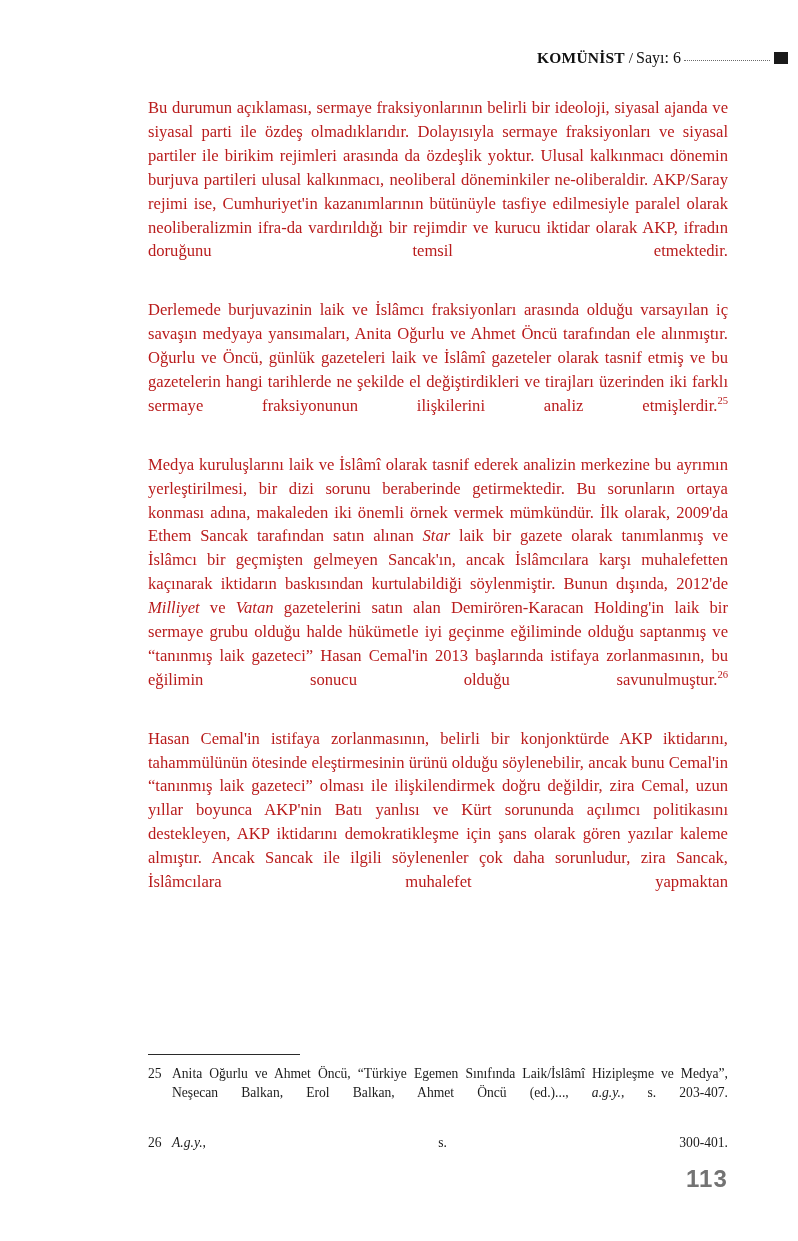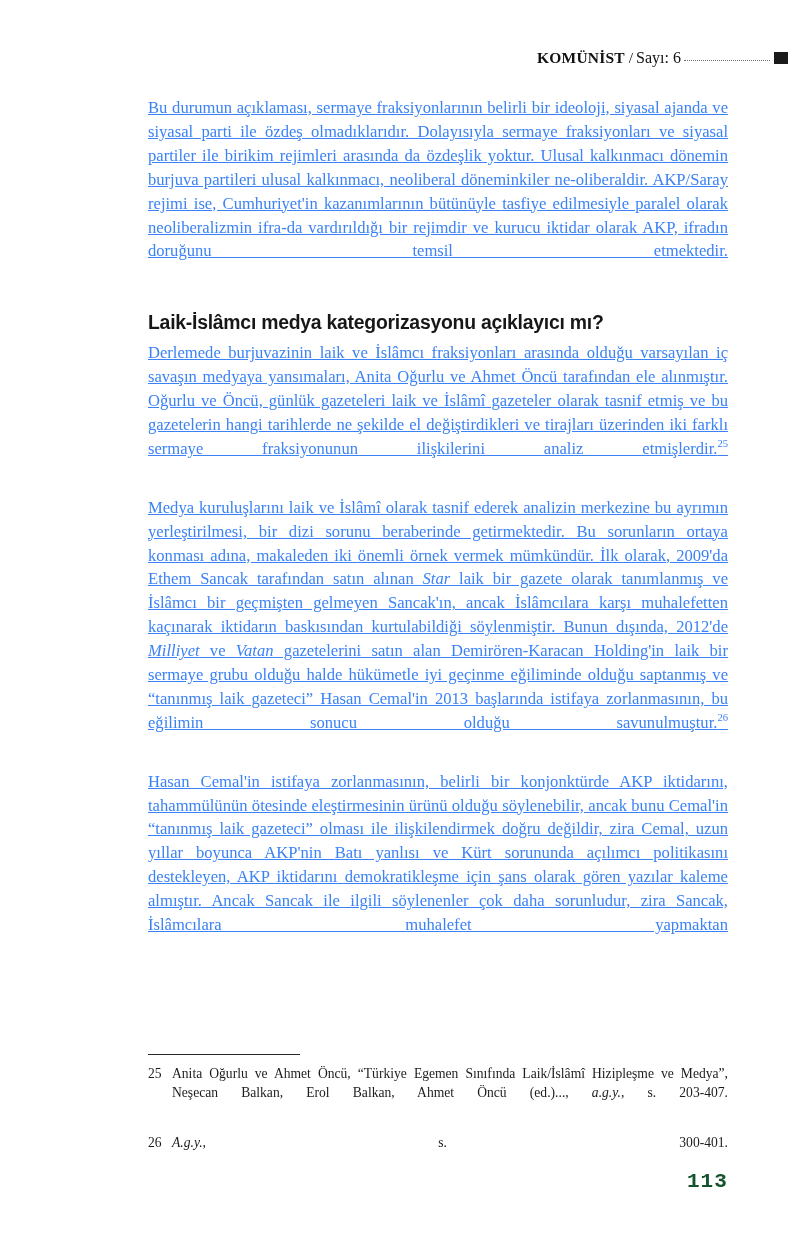--- a/index.html
+++ b/index.html
@@ -77,23 +77,22 @@
     width: 580px;
   }
 
   p.body-par {
     margin: 0;
     font-family: "Liberation Serif", serif;
     font-size: 16.6px;
     line-height: 23.9px;
     text-align: justify;
     text-justify: inter-word;
-    color: #3b82f6;
+    color: #b91c1c;
     hyphens: manual;
-    text-decoration: underline;
   }
   p.body-par + p.body-par {
     margin-top: 11px;
   }
   p.body-par.after-heading {
     margin-top: 0;
   }
 
   
   p.body-par::after {
@@ -157,45 +156,44 @@
     content: "";
     display: inline-block;
     width: 100%;
   }
 
   
   .folio {
     position: absolute;
     right: 79px;
     bottom: 48px;
-    font-family: Liberation Mono, monospace;
+    font-family: Liberation Sans, sans-serif;
     font-weight: bold;
-    font-size: 21px;
+    font-size: 24px;
     letter-spacing: 1.1px;
-    color: #14532d;
+    color: #737373;
   }
 </style>
 </head>
 <body>
 
 <div class="page">
 
   <div class="running-head">
     <span class="rh-title">KOMÜNİST</span>
     <span class="rh-sep">/</span>
     <span class="rh-issue">Sayı: 6</span>
     <span class="rh-dots"></span>
     <span class="rh-square"></span>
   </div>
 
   <div class="content">
 
     <p class="body-par">Bu durumun açıklaması, sermaye fraksiyonlarının belirli bir ideoloji, siyasal ajanda ve siyasal parti ile özdeş olmadıklarıdır. Dolayısıyla sermaye fraksiyonları ve siyasal partiler ile birikim rejimleri arasında da özdeşlik yoktur. Ulusal kalkınmacı dönemin burjuva partileri ulusal kalkınmacı, neoliberal döneminkiler ne-oliberaldir. AKP/Saray rejimi ise, Cumhuriyet'in kazanımlarının bütünüyle tasfiye edilmesiyle paralel olarak neoliberalizmin ifra-da vardırıldığı bir rejimdir ve kurucu iktidar olarak AKP, ifradın doruğunu temsil etmektedir.</p>
 
-    <h2 class="section-heading">Laik-İslâmcı medya kategorizasyonu açıklayıcı mı?</h2>
 
     <p class="body-par after-heading"><span>Derlemede burjuvazinin laik ve İslâmcı fraksiyonları arasında olduğu varsayılan iç savaşın medyaya yansımaları, Anita Oğurlu ve Ahmet Öncü tarafından ele alınmıştır. Oğurlu ve Öncü, günlük gazeteleri laik ve İslâmî gazeteler olarak tasnif etmiş ve bu gazetelerin hangi tarihlerde ne şekilde el değiştirdikleri ve tirajları üzerinden iki farklı sermaye fraksiyonunun ilişkilerini analiz etmişlerdir.</span><sup class="fn">25</sup></p>
 
     <p class="body-par"><span>Medya kuruluşlarını laik ve İslâmî olarak tasnif ederek analizin merkezine bu ayrımın yerleştirilmesi, bir dizi sorunu beraberinde getirmektedir. Bu sorunların ortaya konması adına, makaleden iki önemli örnek vermek mümkündür. İlk olarak, 2009'da Ethem Sancak tarafından satın alınan </span><i>Star</i><span> laik bir gazete olarak tanımlanmış ve İslâmcı bir geçmişten gelmeyen Sancak'ın, ancak İslâmcılara karşı muhalefetten kaçınarak iktidarın baskısından kurtulabildiği söylenmiştir. Bunun dışında, 2012'de </span><i>Milliyet</i><span> ve </span><i>Vatan</i><span> gazetelerini satın alan Demirören-Karacan Holding'in laik bir sermaye grubu olduğu halde hükümetle iyi geçinme eğiliminde olduğu saptanmış ve “tanınmış laik gazeteci” Hasan Cemal'in 2013 başlarında istifaya zorlanmasının, bu eğilimin sonucu olduğu savunulmuştur.</span><sup class="fn">26</sup></p>
 
     <p class="body-par">Hasan Cemal'in istifaya zorlanmasının, belirli bir konjonktürde AKP iktidarını, tahammülünün ötesinde eleştirmesinin ürünü olduğu söylenebilir, ancak bunu Cemal'in “tanınmış laik gazeteci” olması ile ilişkilendirmek doğru değildir, zira Cemal, uzun yıllar boyunca AKP'nin Batı yanlısı ve Kürt sorununda açılımcı politikasını destekleyen, AKP iktidarını demokratikleşme için şans olarak gören yazılar kaleme almıştır. Ancak Sancak ile ilgili söylenenler çok daha sorunludur, zira Sancak, İslâmcılara muhalefet yapmaktan</p>
 
   </div>
 
   <div class="footnotes">

